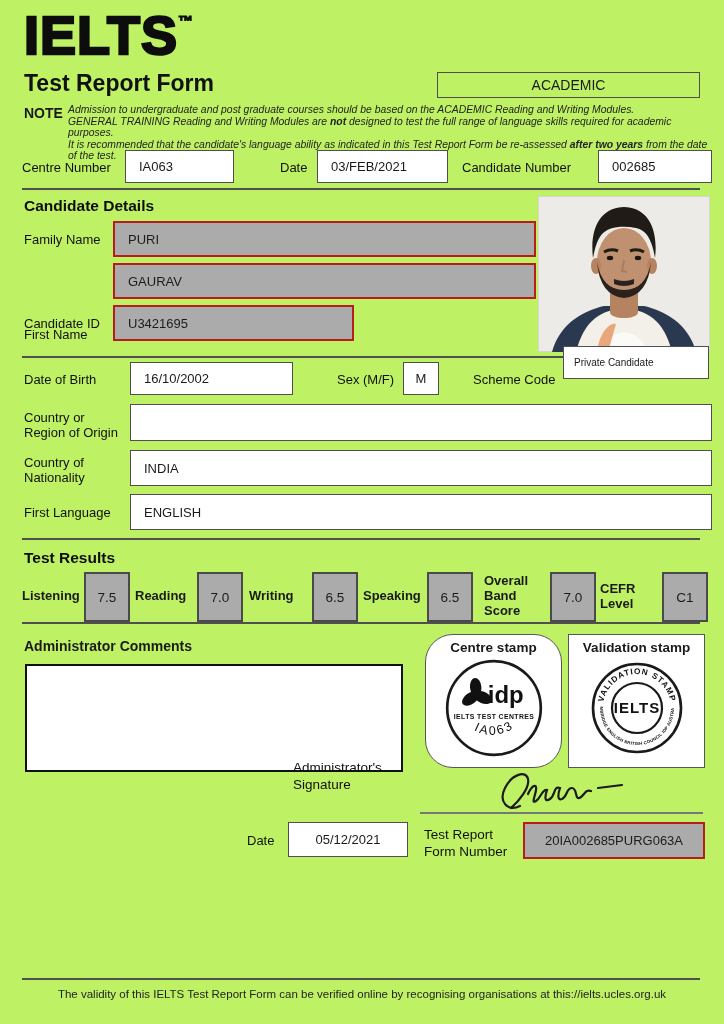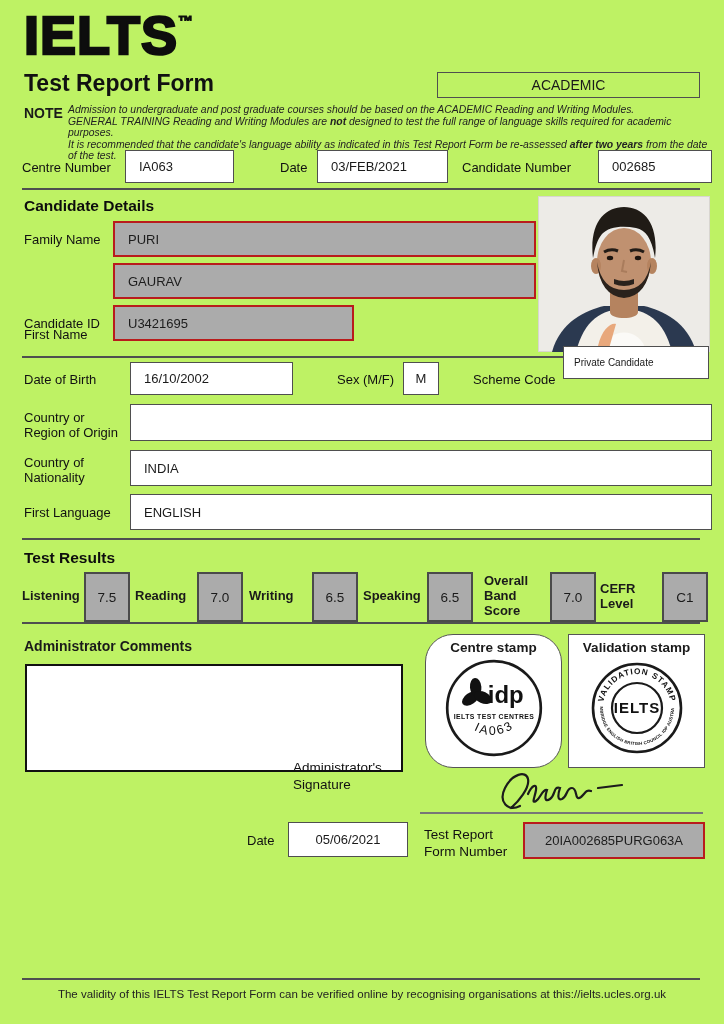--- a/index.html
+++ b/index.html
@@ -204,21 +204,21 @@
   <div class="abs" style="left:490px;top:766px;width:150px;height:48px;">
     <svg width="150" height="48" viewBox="0 0 150 48">
       <path d="M30,40 C18,46 8,36 15,22 C22,8 36,4 38,13 C40,22 28,36 21,42 M38,28 C42,19 47,17 46,24 C45,31 41,38 46,35 C51,32 52,23 57,24 C55,30 54,37 60,33 C66,29 63,20 70,22 C68,28 67,35 72,33 C78,30 76,22 82,22 C88,22 84,36 91,31 C95,28 96,23 101,25 M108,22 L132,19" stroke="#1c1c1c" fill="none" stroke-width="2.2" stroke-linecap="round"></path>
     </svg>
   </div>
   <div class="abs hline" style="left:420px;top:812px;width:283px;height:1.5px;background:#777;"></div>
   <div class="abs lbl" style="left:293px;top:759px;width:115px;font-size:13.5px;line-height:17px;">Administrator's Signature</div>
 
   <div class="abs lbl" style="left:247px;top:833px;">Date</div>
   <div class="abs whitebox center" style="left:288px;top:822px;width:118px;height:33px;">
-      <span>05/06/2021</span>
+      <span>05/12/2021</span>
     </div>
 
   <div class="abs lbl" style="left:424px;top:826px;width:100px;font-size:13.5px;line-height:17px;">Test Report Form Number</div>
   <div class="abs graybox center" style="left:523px;top:822px;width:178px;height:33px;">
       <span>20IA002685PURG063A</span>
     </div>
 
   <div class="abs hline" style="left:22px;top:978px;width:678px;height:1.5px;"></div>
   <div class="abs footer-text" style="left:0;top:988px;">The validity of this IELTS Test Report Form can be verified online by recognising organisations at this://ielts.ucles.org.uk</div>
 

